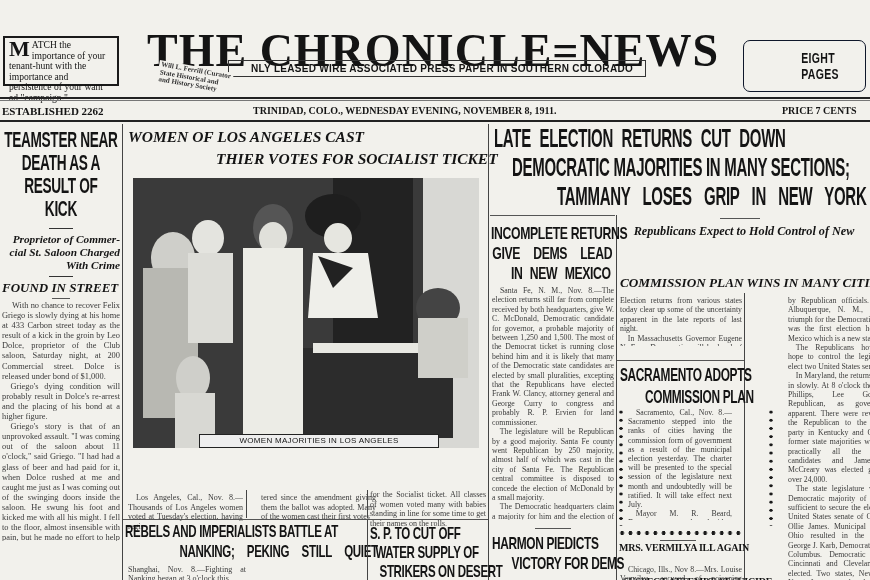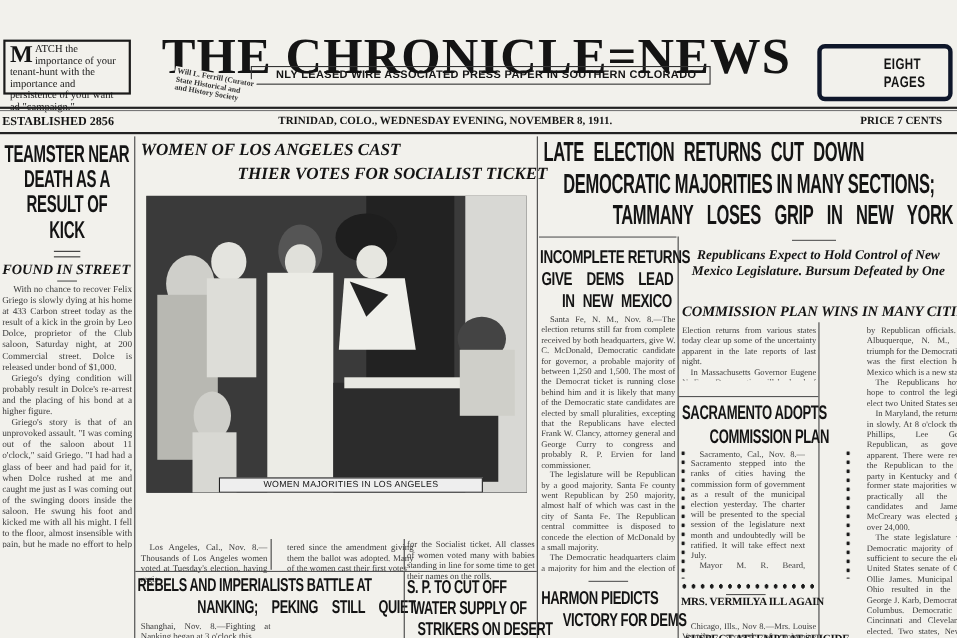--- a/index.html
+++ b/index.html
@@ -5,21 +5,21 @@
   html, body { margin:0; padding:0; }
   body { width:870px; height:580px; overflow:hidden; background:#f2f1ec; color:#141414; font-family:"Liberation Serif", serif; position:relative; }
   .abs { position:absolute; }
   .cond { font-family:"Liberation Sans", sans-serif; font-weight:bold; transform-origin:left top; white-space:nowrap; letter-spacing:-0.5px; }
   .ital { font-family:"Liberation Serif", serif; font-style:italic; font-weight:bold; white-space:nowrap; }
   .body-text { font-family:"Liberation Serif", serif; font-size:8.4px; line-height:10.1px; color:#3a3a3a; text-align:justify; }
   .rule { position:absolute; background:#222; }
   .vrule { position:absolute; background:#444; width:1px; }
   .ear-left { left:3px; top:36px; width:116px; height:50px; border:2px solid #1a1a1a; padding:2px 4px; box-sizing:border-box; font-size:9.6px; line-height:10.5px; }
   .ear-left .drop { font-size:22px; line-height:18px; float:left; margin-right:2px; font-weight:bold; }
-  .ear-right { left:743px; top:40px; width:123px; height:52px; border:4px solid #0f172a; border-radius:7px; box-sizing:border-box; display:flex; align-items:center; justify-content:center;padding-left:48px; }
+  .ear-right { left:743px; top:40px; width:123px; height:52px; border:1px solid #0f172a; border-radius:7px; box-sizing:border-box; display:flex; align-items:center; justify-content:center;padding-left:48px; }
   .ear-right span { font-family:"Liberation Sans", sans-serif; font-weight:bold; font-size:14px; transform:scaleX(0.75); letter-spacing:0.5px; }
   .masthead { left:147px; top:24px; font-size:46px; font-weight:bold; letter-spacing:1px; white-space:nowrap; font-family:"Liberation Serif", serif; transform:scaleX(1.0); transform-origin:left top; }
   .tagline { left:228px; top:60px; width:418px; height:17px; border:1px solid #333; box-sizing:border-box; font-family:"Liberation Sans", sans-serif; font-weight:bold; font-size:10px; line-height:15px; padding-left:22px; white-space:nowrap; letter-spacing:0.3px; }
   .stamp { left:160px; top:60px; font-size:7px; line-height:7.5px; font-weight:bold; transform:rotate(10deg); transform-origin:left top; color:#333; background:#f2f1ec; padding:1px 2px; }
   .dateline { font-family:"Liberation Serif", serif; font-weight:bold; font-size:10px; white-space:nowrap; }
   .photo { left:133px; top:178px; width:346px; height:270px; background:#2a2a2a; overflow:hidden; }
   .photo .caption { position:absolute; left:66px; bottom:0; width:238px; height:12px; background:#eee; border:1px solid #222; font-family:"Liberation Sans", sans-serif; font-size:8px; line-height:11px; text-align:center; letter-spacing:0.3px; }
 </style>
 </head>
 <body>
@@ -39,38 +39,43 @@
   <div>and History Society</div>
 </div>
 
 <div class="abs ear-right">
   <span>EIGHT PAGES</span>
 </div>
 
 <div class="rule" style="left:0;top:97px;width:870px;height:2px;"></div>
 <div class="rule" style="left:0;top:100px;width:870px;height:1px;background:#777;"></div>
 
-<div class="abs dateline" style="left:2px;top:105px;font-size:11px;">ESTABLISHED 2856</div>
+<div class="abs dateline" style="left:2px;top:105px;font-size:11px;">ESTABLISHED 2262</div>
 <div class="abs dateline" style="left:253px;top:105px;">TRINIDAD, COLO., WEDNESDAY EVENING, NOVEMBER 8, 1911.</div>
 <div class="abs dateline" style="left:782px;top:105px;">PRICE 7 CENTS</div>
 
 <div class="rule" style="left:0;top:120px;width:870px;height:2px;"></div>
 
 <div class="vrule" style="left:122px;top:124px;height:456px;"></div>
 <div class="vrule" style="left:488px;top:124px;height:456px;"></div>
 <div class="vrule" style="left:616px;top:215px;height:365px;"></div>
 
 <div class="abs" style="left:2px;top:128px;width:118px;">
   <div class="cond" style="font-size:22px;line-height:23px;transform:scaleX(0.62);width:190px;text-align:center;">
     <div>TEAMSTER NEAR</div>
     <div>DEATH AS A</div>
     <div>RESULT OF</div>
     <div>KICK</div>
   </div>
   <div style="width:24px;height:1px;background:#333;margin:8px auto 4px;"></div>
+  <div class="ital" style="font-size:11.3px;line-height:13px;text-align:right;">
+    <div>Proprietor of Commer-</div>
+    <div>cial St. Saloon Charged</div>
+    <div>With Crime</div>
+  </div>
   <div style="width:24px;height:1px;background:#333;margin:4px auto 3px;"></div>
   <div class="ital" style="font-size:13px;line-height:15px;">FOUND IN STREET</div>
   <div style="width:18px;height:1px;background:#555;margin:3px auto 2px;"></div>
   <div class="body-text" style="white-space:pre-line;height:240px;overflow:hidden;text-indent:10px;">With no chance to recover Felix Griego is slowly dying at his home at 433 Carbon street today as the result of a kick in the groin by Leo Dolce, proprietor of the Club saloon, Saturday night, at 200 Commercial street. Dolce is released under bond of $1,000.
  Griego's dying condition will probably result in Dolce's re-arrest and the placing of his bond at a higher figure.
  Griego's story is that of an unprovoked assault. "I was coming out of the saloon about 11 o'clock," said Griego. "I had had a glass of beer and had paid for it, when Dolce rushed at me and caught me just as I was coming out of the swinging doors inside the saloon. He swung his foot and kicked me with all his might. I fell to the floor, almost insensible with pain, but he made no effort to help me. Catching me by my coat, he hurled me out of the door, and I fell on the sidewalk."
  Traumatic peritonitis is assigned by Dr. William Howard as the nature of the injury. He is slowly vomiting to death, an internal hemmorhage, resulting from the brutal kick which he received, rendering digestive processes impossible. "Only a</div>
 </div>
 
 <div class="abs ital" style="left:128px;top:126px;font-size:15.5px;line-height:22px;">
@@ -129,21 +134,20 @@
 <div class="abs cond" style="left:494px;top:124px;font-size:25px;line-height:29px;transform:scaleX(0.6);">
   <div style="word-spacing:8px;">LATE ELECTION RETURNS CUT DOWN</div>
   <div style="padding-left:30px;">DEMOCRATIC MAJORITIES IN MANY SECTIONS;</div>
   <div style="padding-left:105px;word-spacing:14px;">TAMMANY LOSES GRIP IN NEW YORK</div>
 </div>
 <div class="rule" style="left:490px;top:215px;width:125px;height:1px;background:#555;"></div>
 <div style="position:absolute;left:720px;top:218px;width:40px;height:1px;background:#555;"></div>
 
 <div class="abs ital" style="left:620px;top:224px;width:248px;font-size:12.2px;line-height:15px;text-align:center;">
   <div>Republicans Expect to Hold Control of New</div>
-  <div>Mexico Legislature. Bursum Defeated by One</div>
 </div>
 <div class="abs ital" style="left:620px;top:275px;font-size:13.2px;line-height:16px;">COMMISSION PLAN WINS IN MANY CITIES</div>
 
 <div class="abs body-text" style="left:620px;top:296px;width:122px;font-size:7.8px;line-height:9.4px;white-space:pre-line;height:50px;overflow:hidden;">Election returns from various states today clear up some of the uncertainty apparent in the late reports of last night.
  In Massachusetts Governor Eugene N. Foss, Democratic, will be head of the state for another year, but he will, as in the past, be surrounded</div>
 <div class="vrule" style="left:744px;top:293px;height:287px;"></div>
 <div class="abs body-text" style="left:747px;top:296px;width:121px;font-size:7.8px;line-height:9.4px;white-space:pre-line;height:284px;overflow:hidden;margin-left:41px;">by Republican officials. Returns at Albuquerque, N. M., indicated a triumph for the Democratic party. This was the first election held in New Mexico which is a new state.
  The Republicans however, still hope to control the legislature, and elect two United States senators.
  In Maryland, the returns are coming in slowly. At 8 o'clock the election of Phillips, Lee Goldsborough, Republican, as governor, was apparent. There were reversals from the Republican to the Democratic party in Kentucky and Ohio. In the former state majorities were given to practically all the Democratic candidates and James Bennett McCreary was elected governor by over 24,000.
  The state legislature will have a Democratic majority of possibly 85 sufficient to secure the election to the United States senate of Congressman Ollie James. Municipal elections in Ohio resulted in the election of George J. Karb, Democrat as mayor of Columbus. Democratic mayors in Cincinnati and Cleveland are also elected. Two states, New York and New Jersey, replaced Democratic assemblies with Republican. New York elected an assembly that will have a Republican majority greater than the present Democratic majority in the lower branch of the legislature.

